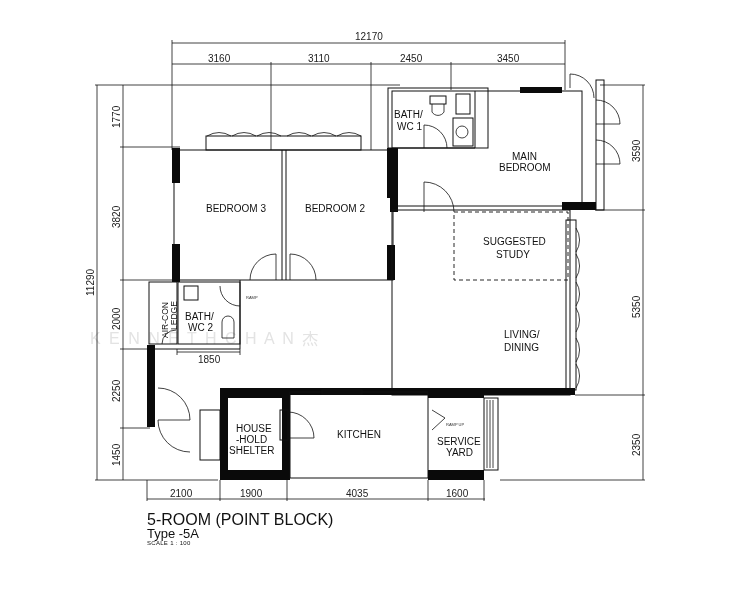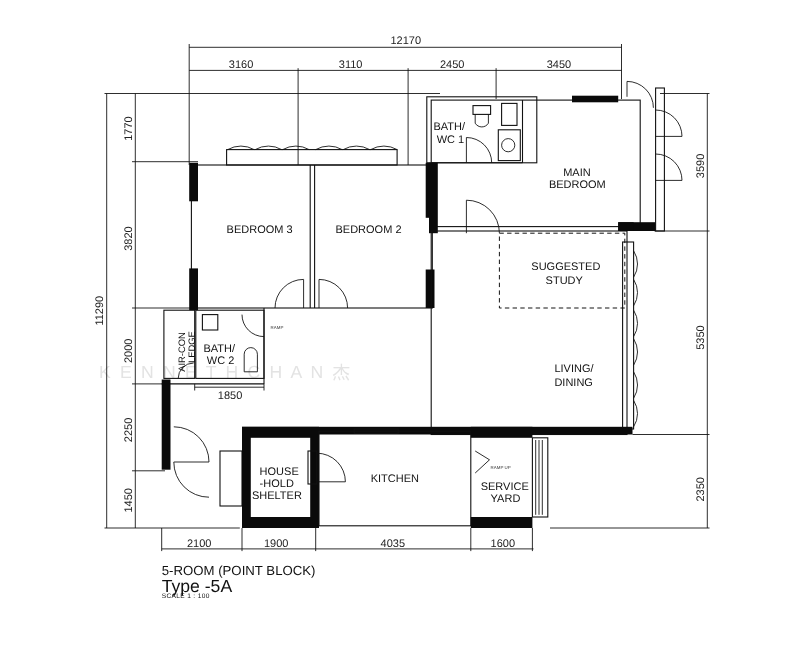--- a/index.html
+++ b/index.html
@@ -7,22 +7,22 @@
   svg{position:absolute;left:0;top:0;}
   .dim{font-family:"Liberation Sans",sans-serif;font-size:10px;fill:#222;}
   .room{font-family:"Liberation Sans",sans-serif;font-size:10px;fill:#111;}
   .small{font-family:"Liberation Sans",sans-serif;font-size:4px;fill:#333;}
   .wm{font-family:"Liberation Sans",sans-serif;font-size:16px;fill:#e3e3e3;letter-spacing:2px;}
   .ln{stroke:#111;stroke-width:0.8;fill:none;}
   .wall{stroke:#111;stroke-width:1;fill:none;}
   .blk{fill:#0a0a0a;}
   .dash{stroke:#111;stroke-width:0.9;fill:none;stroke-dasharray:4 3;}
   .title{position:absolute;left:147px;top:511px;font-family:"Liberation Sans",sans-serif;color:#111;}
-  .t1{font-size:12px;line-height:17px;}
-  .t2{font-size:16px;line-height:11px;}
+  .t1{font-size:16px;line-height:17px;}
+  .t2{font-size:13px;line-height:11px;}
   .t3{font-size:6px;line-height:8px;letter-spacing:0.3px;}
 </style>
 </head>
 <body>
 
 <svg width="732" height="600" viewBox="0 0 732 600">
 
   <text class="wm" x="90" y="344">K E N N E T H    C H A N    杰</text>
 
   <g>

